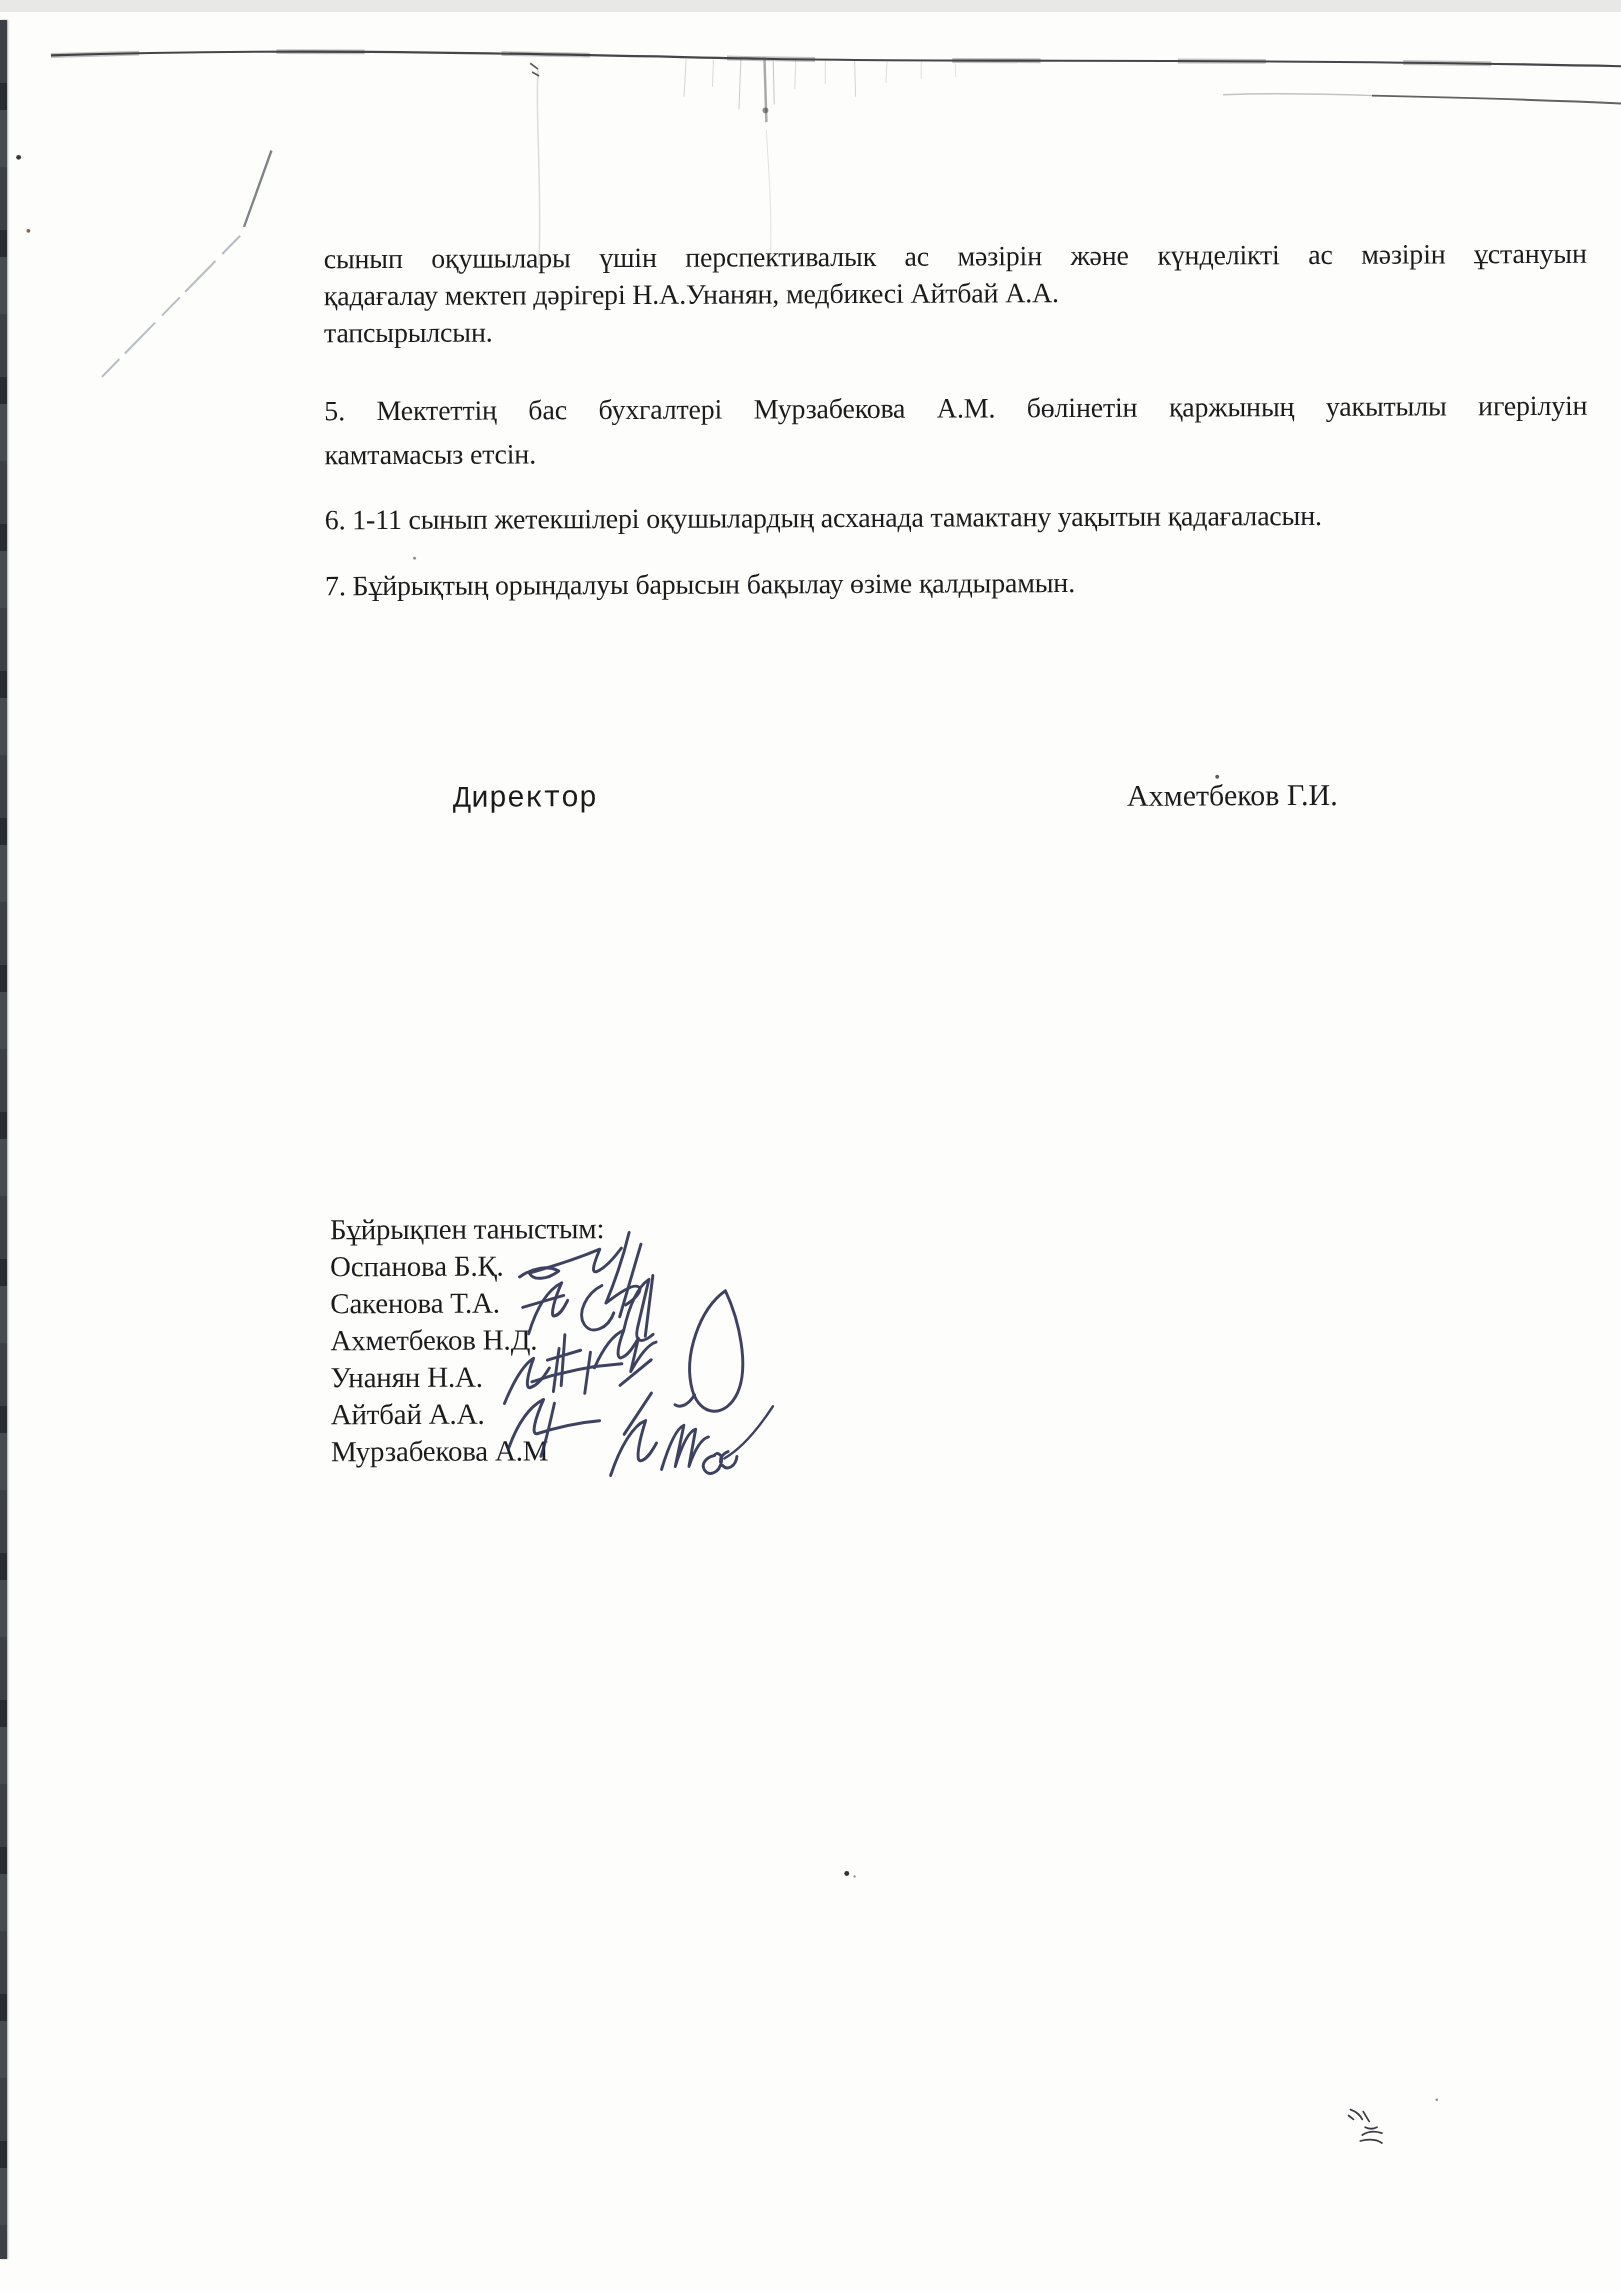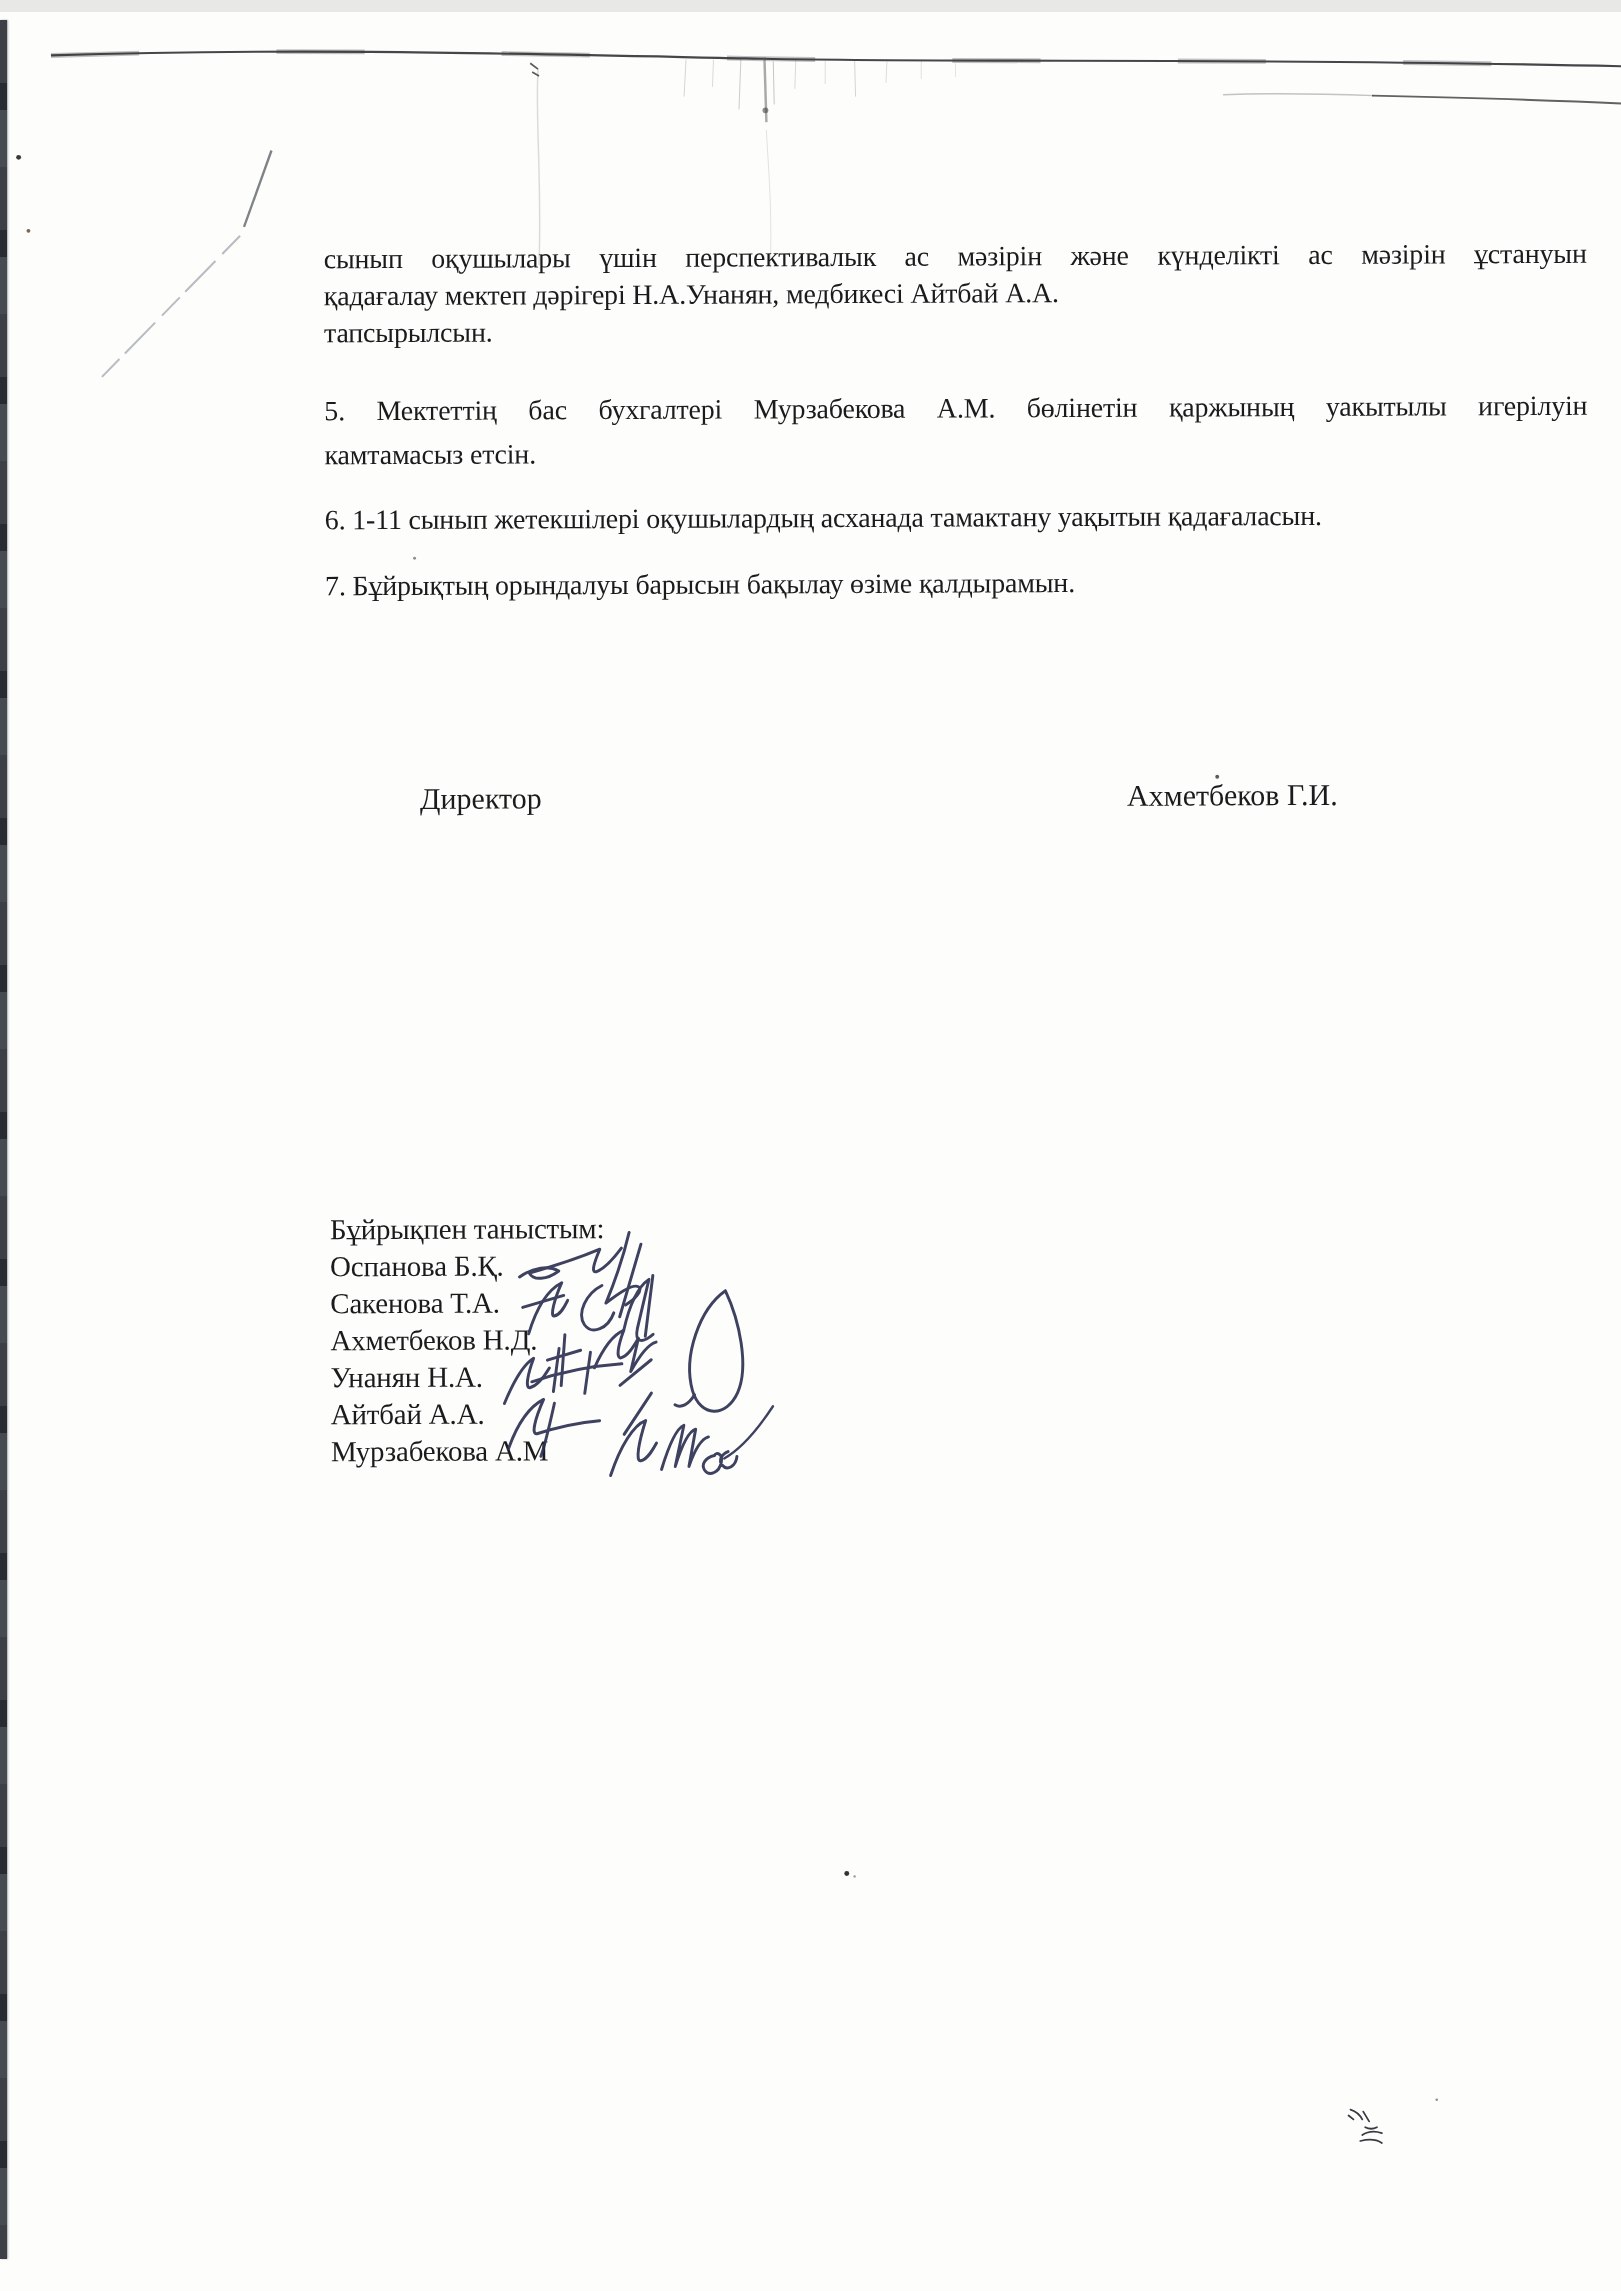--- a/index.html
+++ b/index.html
@@ -24,21 +24,21 @@
     transform-origin:392px 784px;
   }
   .para{position:absolute;left:326px;width:1263px;font-size:28px;letter-spacing:-0.2px;}
   .line{white-space:nowrap;}
   .line.j{white-space:normal;text-align:justify;text-align-last:justify;}
   .p-intro{top:228px;}   .p-intro .line{line-height:37px;height:37px;}
   .p-item5{top:377px;}   .p-item5 .line{line-height:44px;height:44px;}
   .p-item6{top:489px;}   .p-item6 .line{line-height:37px;height:37px;}
   .p-item7{top:555px;}   .p-item7 .line{line-height:37px;height:37px;}
   .director-row{position:absolute;top:770px;left:0;width:100%;height:43px;font-size:30px;}
-  .director-role{position:absolute;left:420px;}
+  .director-role{position:absolute;left:453px;font-family:Liberation Mono, monospace;}
   .director-name{position:absolute;left:1127px;}
   .ack{position:absolute;left:328px;top:1199px;font-size:29px;letter-spacing:-0.2px;}
   .ack .line{line-height:37px;height:37px;}
   svg.overlay{position:absolute;inset:0;pointer-events:none;}
 </style>
 </head>
 <body>
 
 <div class="page">
 

